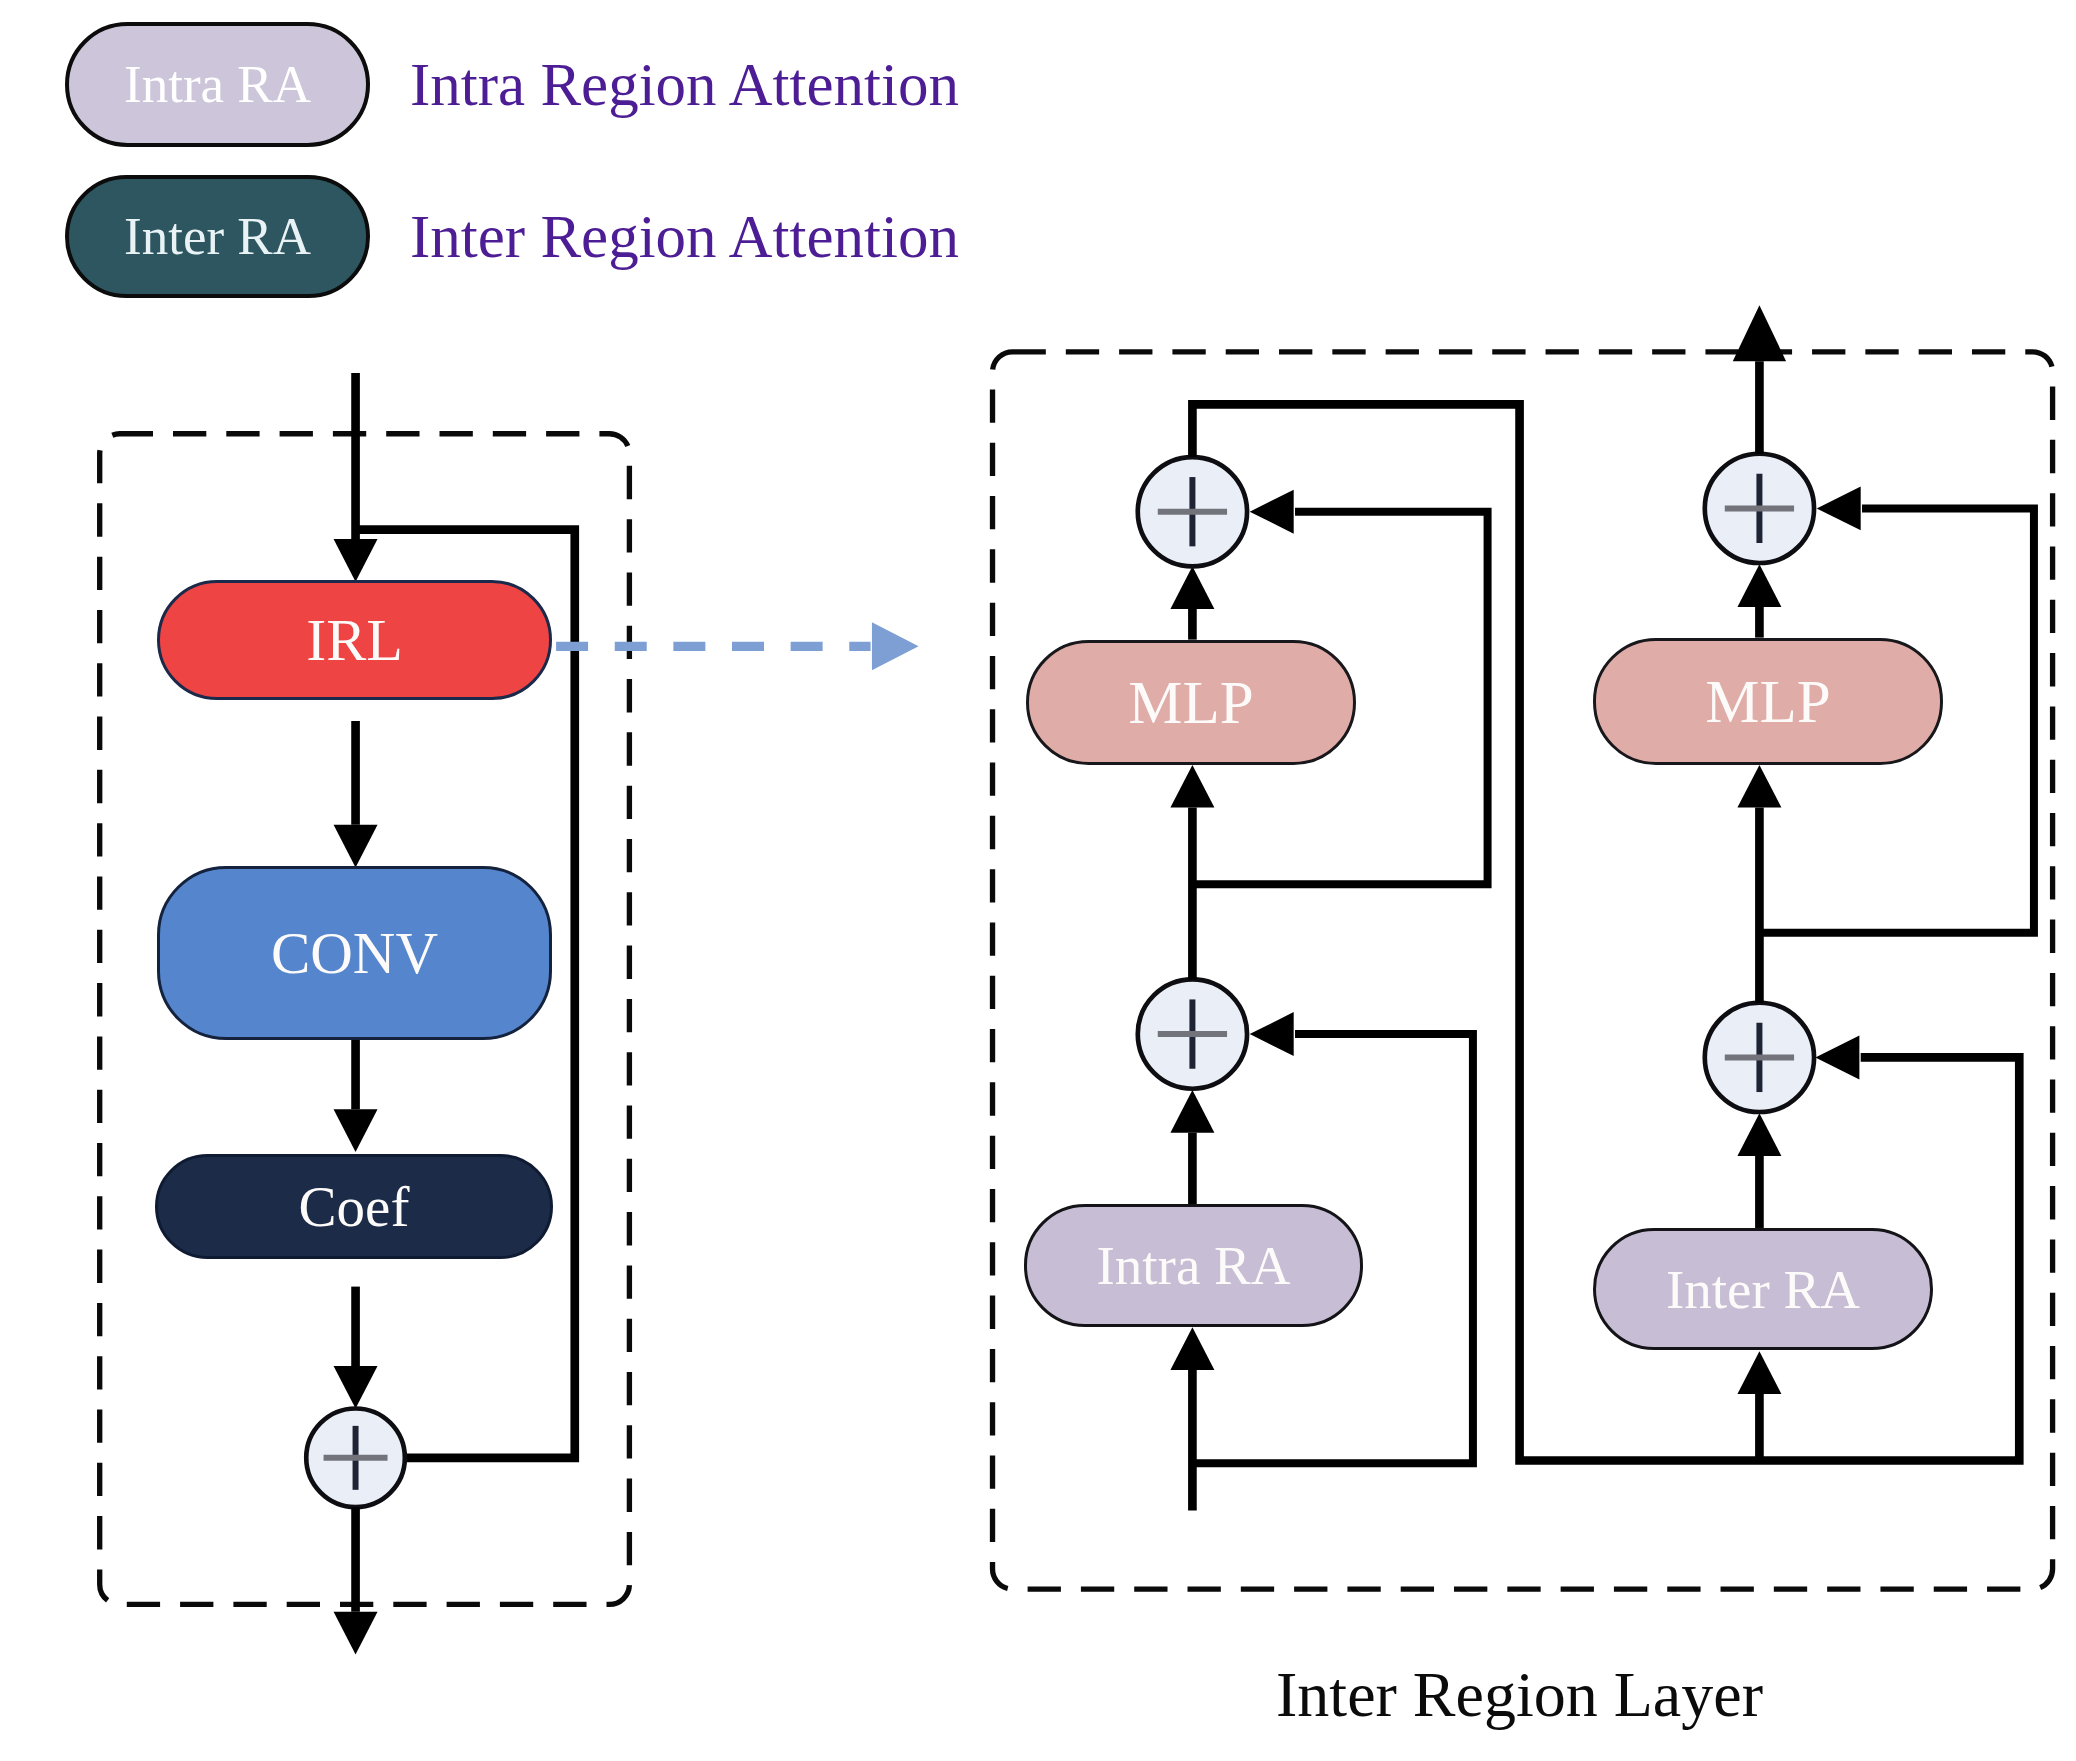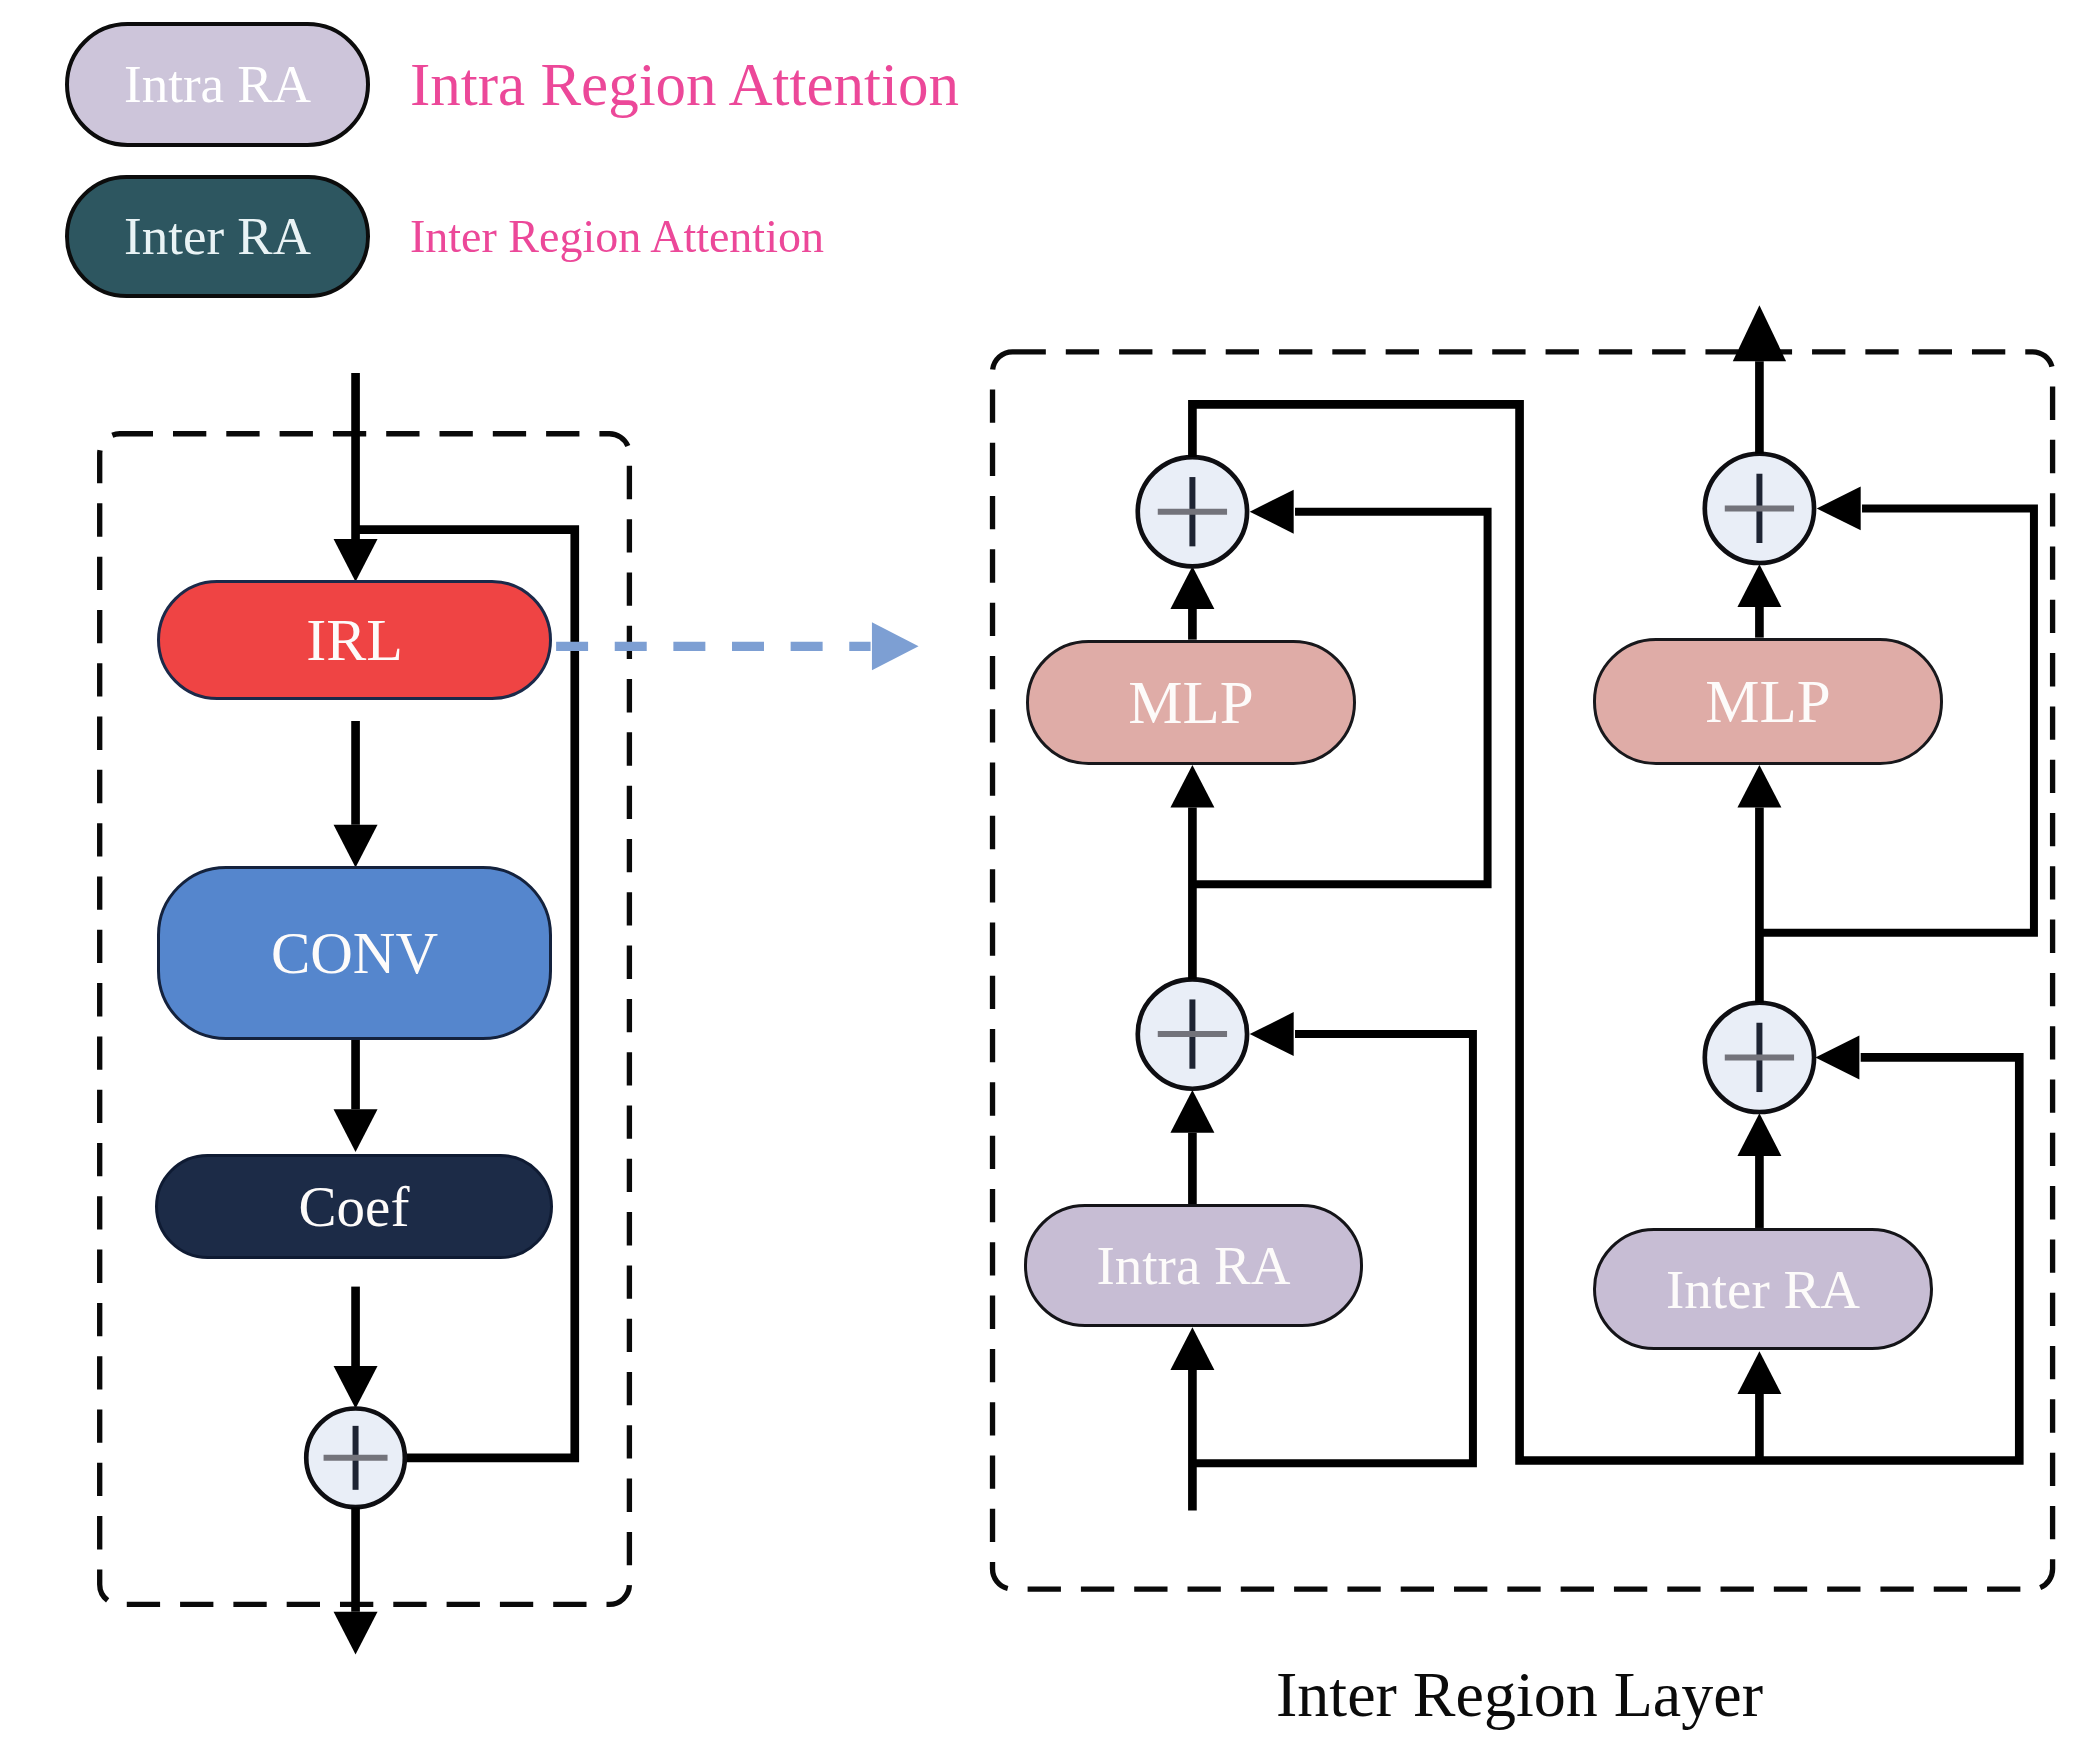--- a/index.html
+++ b/index.html
@@ -9,21 +9,21 @@
     border-radius:22px;
   }
   .stage svg{position:absolute;left:0;top:0;}
   .node{
     position:absolute;display:flex;align-items:center;justify-content:center;
     box-sizing:border-box;text-align:center;line-height:1;
   }
   .pill-text{white-space:nowrap;}
   .legend-label{
     position:absolute;display:flex;align-items:center;
-    color:#ec4899;white-space:nowrap;text-align:center;
+    color:#4c1d95;white-space:nowrap;text-align:center;
   }
   .caption{
     position:absolute;display:flex;align-items:center;justify-content:center;
     color:#0b0b0b;white-space:nowrap;
   }
   .ln{fill:none;stroke:#000000;stroke-width:13;}
   .thin{stroke-width:12;}
   .ah{fill:#000000;stroke:none;}
   .dashbox{fill:none;stroke:#0a0a0a;stroke-width:8;stroke-dasharray:50 30;}
   .plusV{stroke:#1e2433;stroke-width:9;}
@@ -130,21 +130,21 @@
     </g>
 
     <path class="ln" d="M2640 681 V542"></path>
     <polygon class="ah" points="2640,458 2600,542 2680,542"></polygon>
   </svg>
 
   <div class="node pill-text" style="left: 65px; top: 22px; width: 305px; height: 125px; border: 4px solid rgb(12, 12, 12); border-radius: 63px; font-size: 53px; background-color: rgb(205, 197, 218); color: rgb(255, 255, 255);">Intra RA</div>
   <div class="legend-label" style="left:410px;top:22px;height:125px;font-size:61px;">Intra Region Attention</div>
 
   <div class="node pill-text" style="left: 65px; top: 175px; width: 305px; height: 123px; border: 4px solid rgb(12, 12, 12); border-radius: 62px; font-size: 53px; background-color: rgb(45, 86, 96); color: rgb(233, 243, 245);">Inter RA</div>
-  <div class="legend-label" style="left:410px;top:175px;height:123px;font-size:46px;">Inter Region Attention</div>
+  <div class="legend-label" style="left:410px;top:175px;height:123px;font-size:61px;">Inter Region Attention</div>
 
   <div class="node" style="left: 157px; top: 580px; width: 395px; height: 120px; border: 3.3px solid rgb(27, 42, 74); border-radius: 71px; font-size: 60px; background-color: #ef4444; color: rgb(253, 251, 250);">IRL</div>
 
   <div class="node" style="left: 157px; top: 866px; width: 395px; height: 174px; border: 3.3px solid rgb(20, 34, 61); border-radius: 69px; font-size: 59px; background-color: rgb(85, 134, 205); color: rgb(253, 251, 250);">CONV</div>
 
   <div class="node" style="left: 155px; top: 1154px; width: 398px; height: 105px; border: 3.3px solid rgb(15, 27, 51); border-radius: 67px; font-size: 57px; background-color: rgb(28, 43, 71); color: rgb(253, 251, 250);">Coef</div>
 
   <div class="node" style="left: 1026px; top: 640px; width: 330px; height: 125px; border: 3.3px solid rgb(24, 24, 28); border-radius: 63px; font-size: 61px; background-color: rgb(223, 172, 167); color: rgb(253, 251, 250);">MLP</div>
 
   <div class="node" style="left: 1593px; top: 638px; width: 350px; height: 127px; border: 3.3px solid rgb(24, 24, 28); border-radius: 63px; font-size: 61px; background-color: rgb(223, 172, 167); color: rgb(253, 251, 250);">MLP</div>

